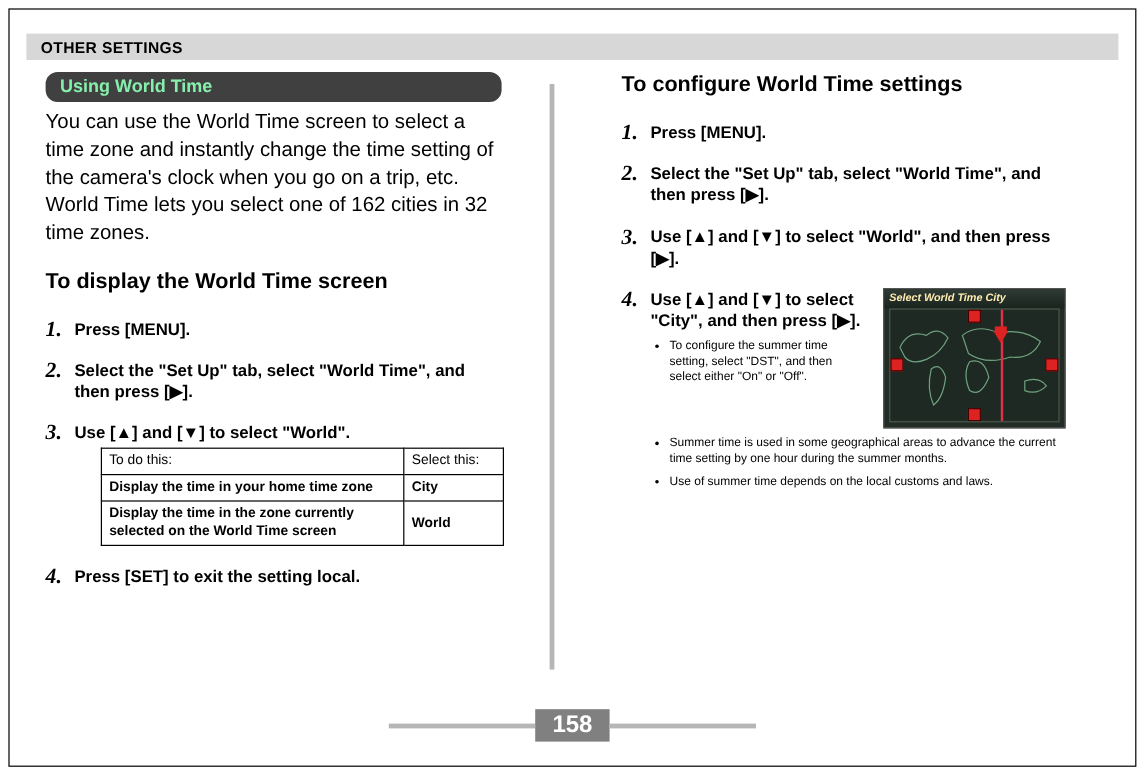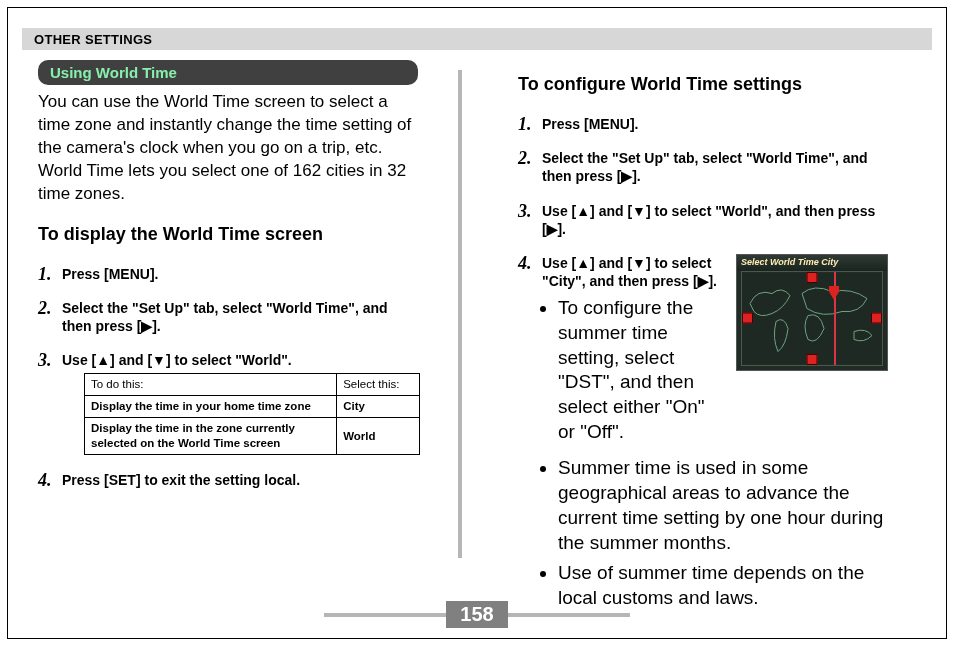--- a/index.html
+++ b/index.html
@@ -46,21 +46,21 @@
   }
   .divider {
     width: 4px;
     background: #b6b6b6;
     position: absolute;
     left: 450px;
     top: 10px;
     bottom: 0;
   }
   .col.left { padding-right: 28px; }
-  .col.right { padding-left: 70px; width: 440px; margin-top: 14px; }
+  .col.right { padding-left: 70px; width: 440px; }
 
   .pill {
     background: #404040;
     color: #86efac;
     font-weight: bold;
     font-size: 15px;
     border-radius: 10px;
     padding: 4px 12px;
     display: inline-block;
     margin-bottom: 6px;
@@ -114,21 +114,21 @@
     text-align: left;
     vertical-align: middle;
     font-weight: bold;
   }
   table.opts th { font-weight: normal; }
   .sub-bullets {
     list-style: disc;
     padding-left: 16px;
     margin: 6px 0 0 0;
     font-weight: normal;
-    font-size: 19px;
+    font-size: 10px;
   }
   .sub-bullets li { margin-bottom: 6px; line-height: 1.3; }
 
   .step4-wrap {
     display: flex;
     align-items: flex-start;
     gap: 14px;
   }
   .step4-text { flex: 1; }
 
@@ -182,21 +182,21 @@
   .screen-thumb .vline {
     position:absolute;
     width:2px;
     background:#d34;
     top:0; bottom:0;
     left:92px;
   }
 
   .page-num-wrap {
     position: absolute;
-    bottom: 10px;
+    bottom: 20px;
     left: 0; right: 0;
     display: flex;
     justify-content: center;
     align-items: center;
   }
   .page-num-wrap .bar {
     height: 4px;
     background: #b6b6b6;
     flex: none;
   }

